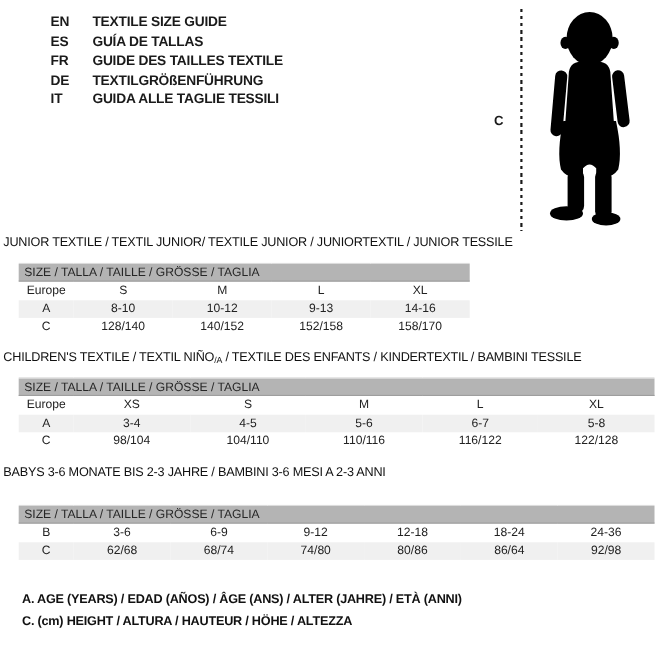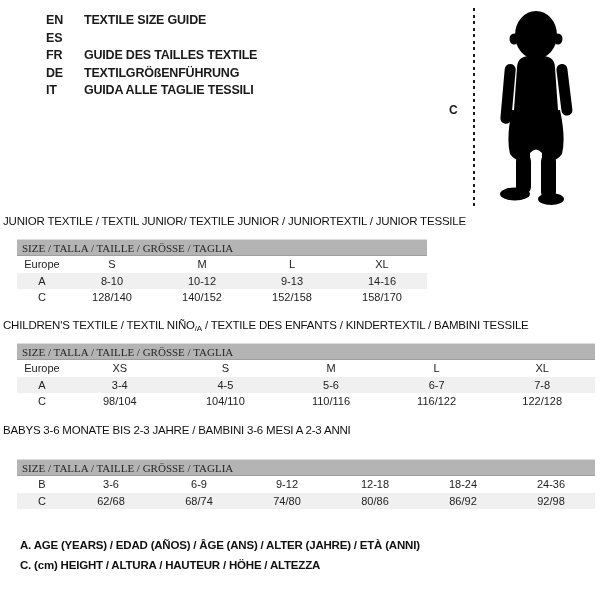--- a/index.html
+++ b/index.html
@@ -36,21 +36,21 @@
   table.size-table{
     position:absolute;left:17px;border-collapse:collapse;table-layout:fixed;
     font-size:11px;color:#222;border-top:1px solid #dcdcdc;
   }
   #table-junior{top:239px;width:410px;}
   #table-children{top:343px;width:578px;}
   #table-babies{top:459px;width:578px;}
   table.size-table td{height:16.5px;padding:0;}
   tr.bar td{
     background:#b4b4b4;border-bottom:1px solid #9e9e9e;height:15px;
-    padding-left:5px;color:#262626;text-align:left;font-family:Liberation Serif, serif;
+    padding-left:5px;color:#262626;text-align:left;
   }
   td.label{text-align:center;padding-left:5px;}
   td.val{text-align:center;}
   tr.alt td{background:#f0f0f0;}
 
   
   .footnotes{
     position:absolute;left:20px;top:536px;font-weight:bold;font-size:11.5px;
     line-height:19.5px;letter-spacing:-0.2px;color:#111;white-space:nowrap;
   }
@@ -58,20 +58,21 @@
 </head>
 <body>
 
 <div class="lang-block">
   <div class="lang-row">
     <span class="lang-code">EN</span>
     <span class="lang-label">TEXTILE SIZE GUIDE</span>
   </div>
   <div class="lang-row">
     <span class="lang-code">ES</span>
+    <span class="lang-label">GUÍA DE TALLAS</span>
   </div>
   <div class="lang-row">
     <span class="lang-code">FR</span>
     <span class="lang-label">GUIDE DES TAILLES TEXTILE</span>
   </div>
   <div class="lang-row">
     <span class="lang-code">DE</span>
     <span class="lang-label">TEXTILGRÖßENFÜHRUNG</span>
   </div>
   <div class="lang-row">
@@ -159,21 +160,21 @@
     <td class="val">M</td>
     <td class="val">L</td>
     <td class="val">XL</td>
   </tr>
   <tr class="alt">
     <td class="label">A</td>
     <td class="val">3-4</td>
     <td class="val">4-5</td>
     <td class="val">5-6</td>
     <td class="val">6-7</td>
-    <td class="val">7-8</td>
+    <td class="val">5-8</td>
   </tr>
   <tr>
     <td class="label">C</td>
     <td class="val">98/104</td>
     <td class="val">104/110</td>
     <td class="val">110/116</td>
     <td class="val">116/122</td>
     <td class="val">122/128</td>
   </tr>
 </tbody>
@@ -204,21 +205,21 @@
     <td class="val">12-18</td>
     <td class="val">18-24</td>
     <td class="val">24-36</td>
   </tr>
   <tr class="alt">
     <td class="label">C</td>
     <td class="val">62/68</td>
     <td class="val">68/74</td>
     <td class="val">74/80</td>
     <td class="val">80/86</td>
-    <td class="val">86/92</td>
+    <td class="val">86/64</td>
     <td class="val">92/98</td>
   </tr>
 </tbody>
   </table>
 
 <div class="footnotes">
   <div>A. AGE (YEARS) / EDAD (AÑOS) / ÂGE (ANS) / ALTER (JAHRE) / ETÀ (ANNI)</div>
   <div>C. (cm) HEIGHT / ALTURA / HAUTEUR / HÖHE / ALTEZZA</div>
 </div>
 

